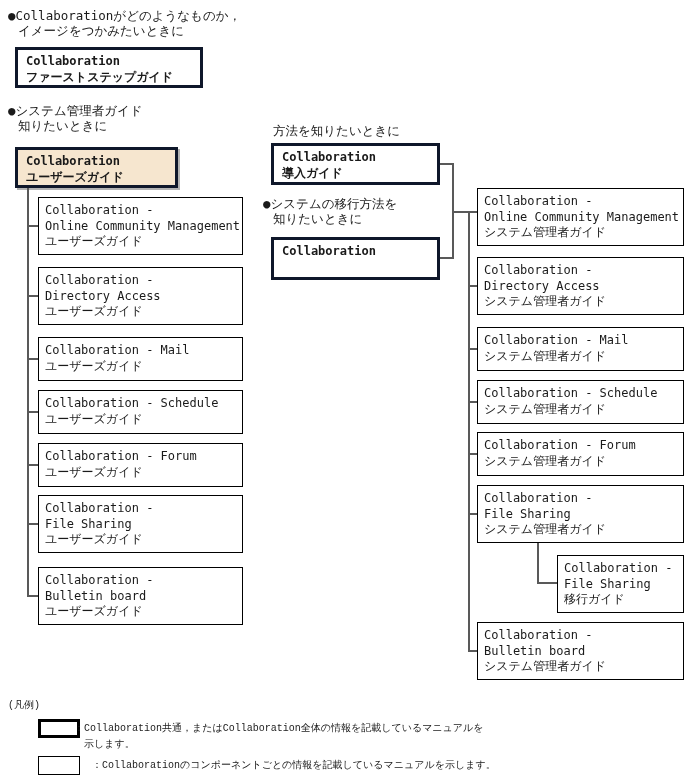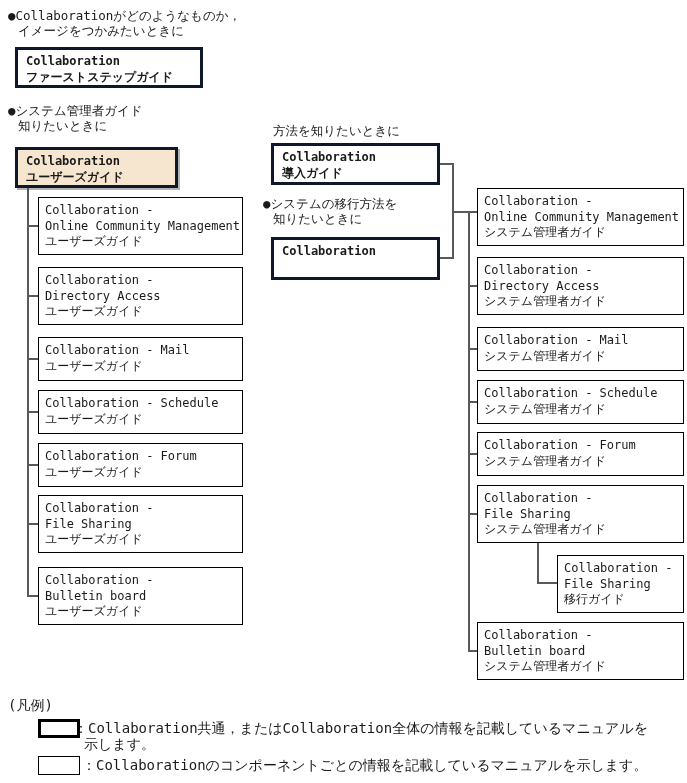--- a/index.html
+++ b/index.html
@@ -16,21 +16,21 @@
     font-size:12px;line-height:15.5px;white-space:nowrap;
   }
   .box.thick{border:3px solid #0f172a;padding:4px 0 6px 8px;font-weight:bold;}
   .box.highlight{background:#f6e6cf;box-shadow:2px 2px 0 #b3b3b3;}
   .bl{white-space:nowrap;}
   .hline{position:absolute;height:2px;background:#595959;}
   .vline{position:absolute;width:2px;background:#595959;}
   .legend-sample{position:absolute;box-sizing:border-box;background:#ffffff;}
   .legend-sample.thick{border:3px solid #000000;}
   .legend-sample.thin{border:1px solid #000000;}
-  .legend-text{position:absolute;font-size:14px;line-height:15px;white-space:nowrap;}
+  .legend-text{position:absolute;font-size:10px;line-height:15px;white-space:nowrap;font-family:Liberation Mono, monospace;}
 </style>
 </head>
 <body>
 
 <div class="canvas">
 
   <div class="heading" style="left:8px;top:8px">●Collaborationがどのようなものか，</div>
   <div class="heading" style="left:18px;top:23px">イメージをつかみたいときに</div>
   <div class="box thick" style="left:15px;top:47px;width:188px;height:41px">
     <div class="bl">Collaboration</div>
@@ -151,15 +151,15 @@
     <div class="bl">システム管理者ガイド</div>
   </div>
 
   <div class="legend-text" style="left:8px;top:698px">(凡例)</div>
 
   <div class="legend-sample thick" style="left:38px;top:719px;width:42px;height:19px"></div>
   <div class="legend-text" style="left:74px;top:721px">：Collaboration共通，またはCollaboration全体の情報を記載しているマニュアルを</div>
   <div class="legend-text" style="left:84px;top:737px">示します。</div>
 
   <div class="legend-sample thin" style="left:38px;top:756px;width:42px;height:19px"></div>
-  <div class="legend-text" style="left:82px;top:758px">：Collaborationのコンポーネントごとの情報を記載しているマニュアルを示します。</div>
+  <div class="legend-text" style="left:92px;top:758px">：Collaborationのコンポーネントごとの情報を記載しているマニュアルを示します。</div>
 
 </div>
 
 </body></html>

